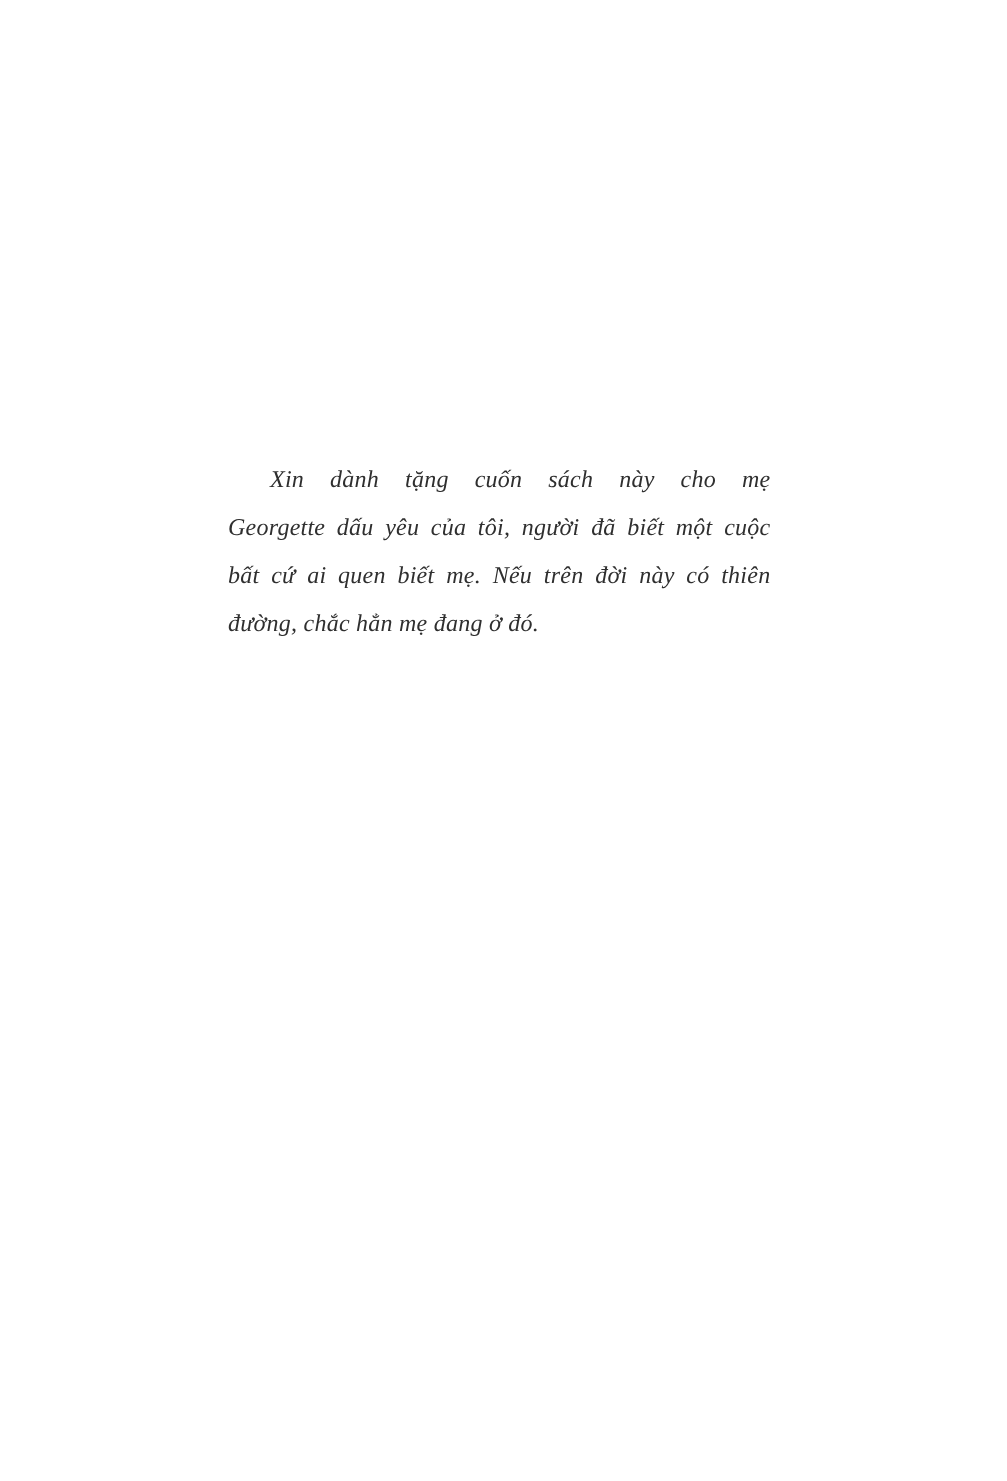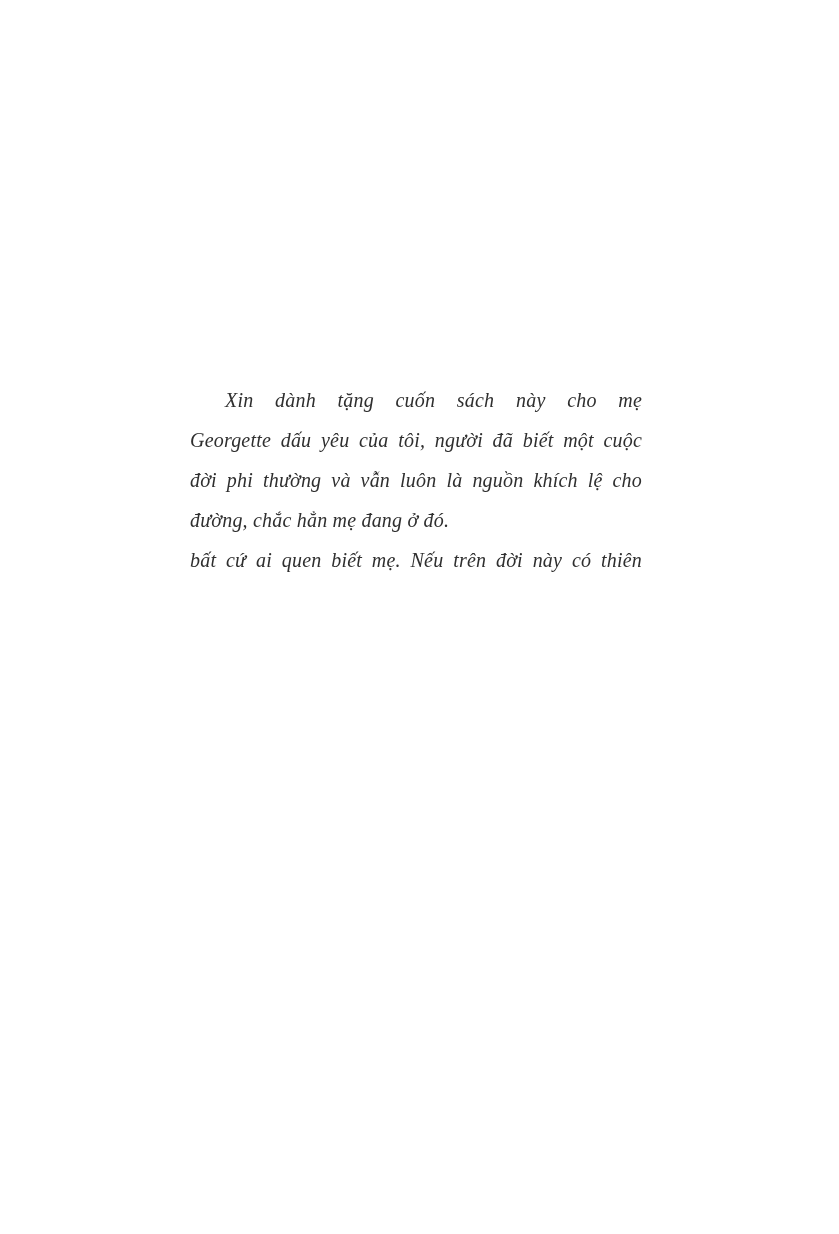--- a/index.html
+++ b/index.html
@@ -39,17 +39,16 @@
     text-align-last: left;
   }
 </style>
 </head>
 <body>
 
 <div class="page">
   <div class="dedication">
     <div class="line first">Xin dành tặng cuốn sách này cho mẹ</div>
     <div class="line">Georgette dấu yêu của tôi, người đã biết một cuộc</div>
-    <div class="line">đời phi thường và vẫn luôn là nguồn khích lệ cho</div>
+    <div class="line">bất cứ ai quen biết mẹ. Nếu trên đời này có thiên</div>
     <div class="line last">đường, chắc hẳn mẹ đang ở đó.</div>
-    <div class="line">bất cứ ai quen biết mẹ. Nếu trên đời này có thiên</div>
   </div>
 </div>
 
 </body></html>

